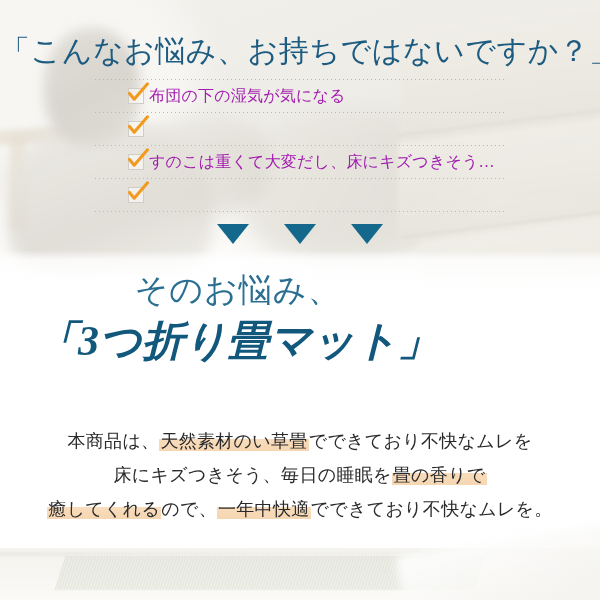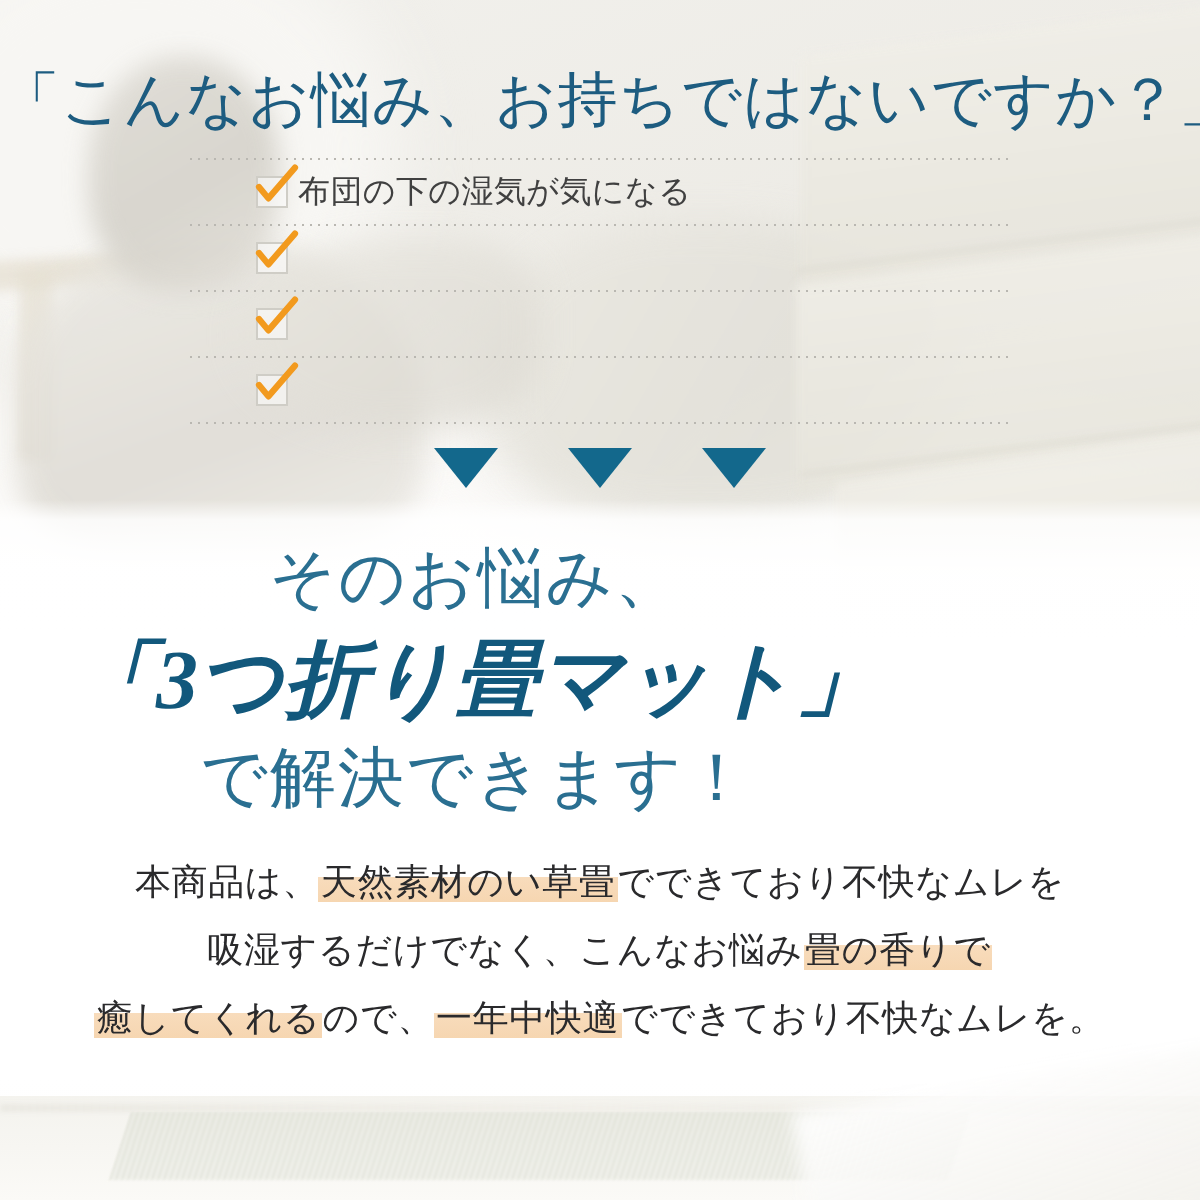--- a/index.html
+++ b/index.html
@@ -224,21 +224,21 @@
   .checkbox svg {
     position: absolute;
     left: -1px;
     top: -6px;
     width: 21px;
     height: 21px;
     overflow: visible;
   }
   .check-label {
     font-size: 16px;
-    color: #404040;
+    color: #a21caf;
     letter-spacing: .2px;
     white-space: nowrap;
     font-family: Liberation Serif, serif;
   }
 
   
   .arrows {
     position: absolute;
     left: 0; top: 224px;
     width: 600px;
@@ -351,20 +351,21 @@
         </span>
       </div>
       <div class="dotline"></div>
 
       <div class="check-row">
         <span class="checkbox">
           <svg viewBox="0 0 21 21" aria-hidden="true">
             <path d="M1.5 10.5 L6.2 16.2 L19.5 0.8" fill="none" stroke="#f29a1e" stroke-width="3.1" stroke-linecap="round" stroke-linejoin="round"></path>
           </svg>
         </span>
+        <span class="check-label">すのこは重くて大変だし、床にキズつきそう…</span>
       </div>
       <div class="dotline"></div>
 
       <div class="check-row">
         <span class="checkbox">
           <svg viewBox="0 0 21 21" aria-hidden="true">
             <path d="M1.5 10.5 L6.2 16.2 L19.5 0.8" fill="none" stroke="#f29a1e" stroke-width="3.1" stroke-linecap="round" stroke-linejoin="round"></path>
           </svg>
         </span>
       </div>
@@ -372,28 +373,27 @@
     </div>
 
     <div class="arrows">
       <span class="tri"></span>
       <span class="tri"></span>
       <span class="tri"></span>
     </div>
 
     <div class="sol-line1">そのお悩み、</div>
     <div class="sol-line2">「3つ折り畳マット」</div>
-    <div class="sol-line3">で解決できます！</div>
 
     <div class="para">
       <span class="ln">
         <span>本商品は、</span><span class="hl">天然素材のい草畳</span><span>でできており不快なムレを</span>
       </span>
       <span class="ln">
-        <span>吸湿するだけでなく、こんなお悩み</span><span class="hl">畳の香りで</span>
+        <span>床にキズつきそう、毎日の睡眠を</span><span class="hl">畳の香りで</span>
       </span>
       <span class="ln">
         <span class="hl">癒してくれる</span><span>ので、</span><span class="hl">一年中快適</span><span>でできており不快なムレを。</span>
       </span>
     </div>
 
   </div>
 </div>
 
 </body></html>

